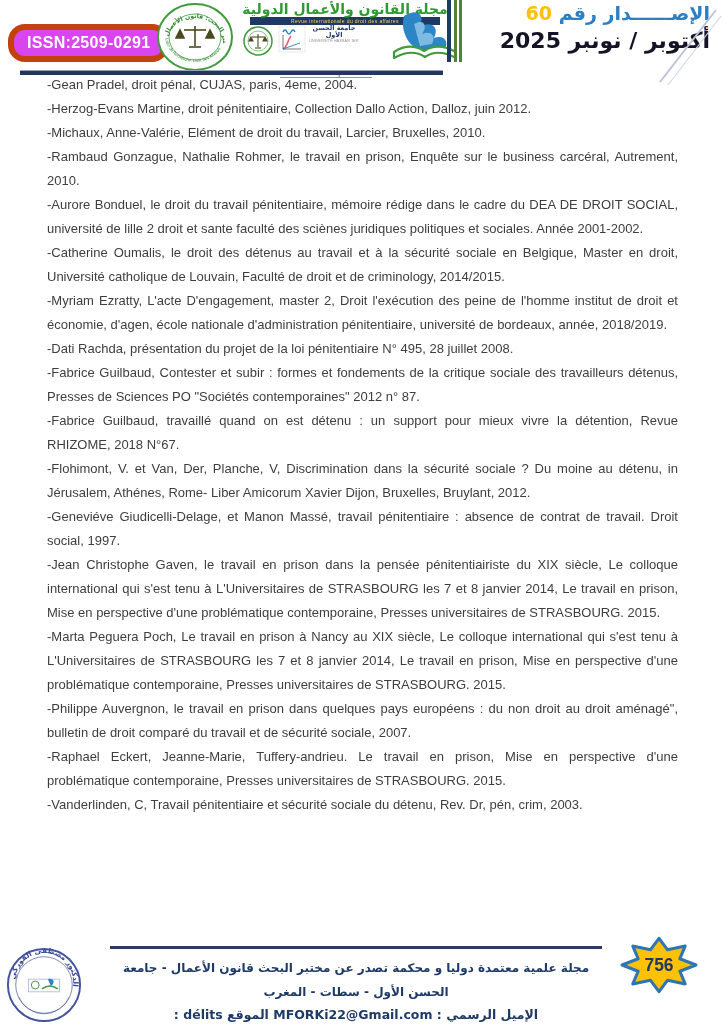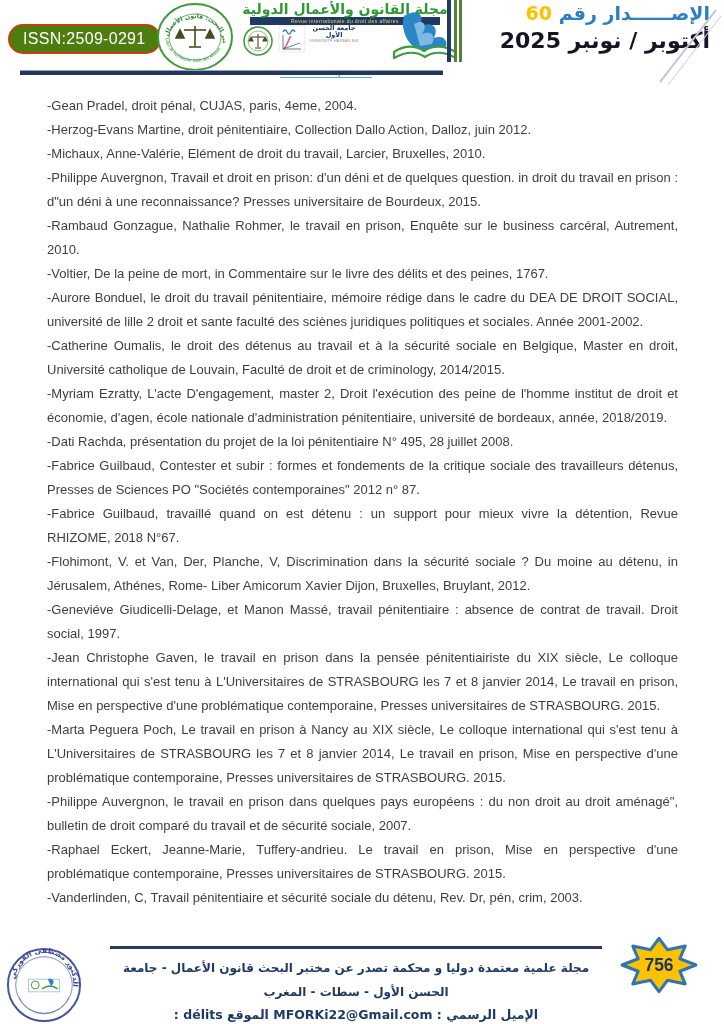--- a/index.html
+++ b/index.html
@@ -7,22 +7,22 @@
   #page {
     position:relative; width:724px; height:1024px; margin:0 auto;
     background:#ffffff; overflow:hidden;
     font-family:"Liberation Sans","DejaVu Sans",sans-serif;
   }
   .ar { font-family:"DejaVu Sans",sans-serif; }
 
   
   .issn-pill {
     position:absolute; left:8px; top:24px;
-    background:#4d7c0f; border:2px solid #c2410c; color:#fff;
-    font-weight:normal; font-size:16px; letter-spacing:0.3px;
+    background:#d946ef; border:6px solid #c2410c; color:#fff;
+    font-weight:bold; font-size:16px; letter-spacing:0.3px;
     padding:4px 13px; border-radius:17px;
   }
   .lab-circle { position:absolute; left:155px; top:1px; }
   .center-panel {
     position:absolute; left:238px; top:2px; width:214px; height:66px;
     background:#fff;
   }
   .journal-title-ar {
     direction:rtl; text-align:center; color:#2f9a33; font-weight:bold;
     font-size:14px; line-height:13px; margin-top:1px;
@@ -54,21 +54,21 @@
   .issue-line1 { font-weight:bold; font-size:19px; line-height:22px; color:#2b7fc2; }
   .issue-line1 .gold { color:#ffc000; }
   .issue-line2 { font-weight:bold; font-size:22px; line-height:26px; color:#141426; margin-top:4px; }
   .diag-slash { position:absolute; right:2px; top:8px; }
   .header-rule {
     position:absolute; left:20px; top:70px; width:423px; height:5px;
     background:#24365e; border-top:1px solid #93a2c0;
   }
 
   
-  #refs { position:absolute; left:47px; top:94px; width:631px; }
+  #refs { position:absolute; left:47px; top:73px; width:631px; }
   .ref {
     margin:0; text-align:justify;
     font-size:13px; line-height:24px; color:#3e3e3e;
   }
 
   
   .footer-center {
     position:absolute; left:110px; top:946px; width:492px;
     direction:rtl; text-align:center;
   }
@@ -162,23 +162,21 @@
     <line x1="64" y1="2" x2="8" y2="74" stroke="#bcc4d6" stroke-width="2"></line>
     <line x1="69" y1="8" x2="16" y2="77" stroke="#d2d8e4" stroke-width="1.2"></line>
   </svg>
 
   <div class="header-rule"></div>
 
   <div id="refs">
       <p class="ref">-Gean Pradel, droit pénal, CUJAS, paris, 4eme, 2004.</p>
       <p class="ref">-Herzog-Evans Martine, droit pénitentiaire, Collection Dallo Action, Dalloz, juin 2012.</p>
       <p class="ref">-Michaux, Anne-Valérie, Elément de droit du travail, Larcier, Bruxelles, 2010.</p>
-      <p class="ref">-Philippe Auvergnon, Travail et droit en prison: d'un déni et de quelques question. in droit du travail en prison : d"un déni à une reconnaissance? Presses universitaire de Bourdeux, 2015.</p>
       <p class="ref">-Rambaud Gonzague, Nathalie Rohmer, le travail en prison, Enquête sur le business carcéral, Autrement, 2010.</p>
-      <p class="ref">-Voltier, De la peine de mort, in Commentaire sur le livre des délits et des peines, 1767.</p>
       <p class="ref">-Aurore Bonduel, le droit du travail pénitentiaire, mémoire rédige dans le cadre du DEA DE DROIT SOCIAL, université de lille 2 droit et sante faculté des sciènes juridiques politiques et sociales. Année 2001-2002.</p>
       <p class="ref">-Catherine Oumalis, le droit des détenus au travail et à la sécurité sociale en Belgique, Master en droit, Université catholique de Louvain, Faculté de droit et de criminology, 2014/2015.</p>
       <p class="ref">-Myriam Ezratty, L'acte D'engagement, master 2, Droit l'exécution des peine de l'homme institut de droit et économie, d'agen, école nationale d'administration pénitentiaire, université de bordeaux, année, 2018/2019.</p>
       <p class="ref">-Dati Rachda, présentation du projet de la loi pénitentiaire N° 495, 28 juillet 2008.</p>
       <p class="ref">-Fabrice Guilbaud, Contester et subir : formes et fondements de la critique sociale des travailleurs détenus, Presses de Sciences PO "Sociétés contemporaines" 2012 n° 87.</p>
       <p class="ref">-Fabrice Guilbaud, travaillé quand on est détenu : un support pour mieux vivre la détention, Revue RHIZOME, 2018 N°67.</p>
       <p class="ref">-Flohimont, V. et Van, Der, Planche, V, Discrimination dans la sécurité sociale ? Du moine au détenu, in Jérusalem, Athénes, Rome- Liber Amicorum Xavier Dijon, Bruxelles, Bruylant, 2012.</p>
       <p class="ref">-Geneviéve Giudicelli-Delage, et Manon Massé, travail pénitentiaire : absence de contrat de travail. Droit social, 1997.</p>
       <p class="ref">-Jean Christophe Gaven, le travail en prison dans la pensée pénitentiairiste du XIX siècle, Le colloque international qui s'est tenu à L'Universitaires de STRASBOURG les 7 et 8 janvier 2014,  Le travail en prison, Mise en perspective d'une problématique contemporaine, Presses universitaires de STRASBOURG. 2015.</p>
       <p class="ref">-Marta Peguera Poch, Le travail en prison à Nancy au XIX siècle, Le colloque international qui s'est tenu à L'Universitaires de STRASBOURG les 7 et 8 janvier 2014, Le travail en prison, Mise en perspective d'une problématique contemporaine, Presses universitaires de STRASBOURG. 2015.</p>

